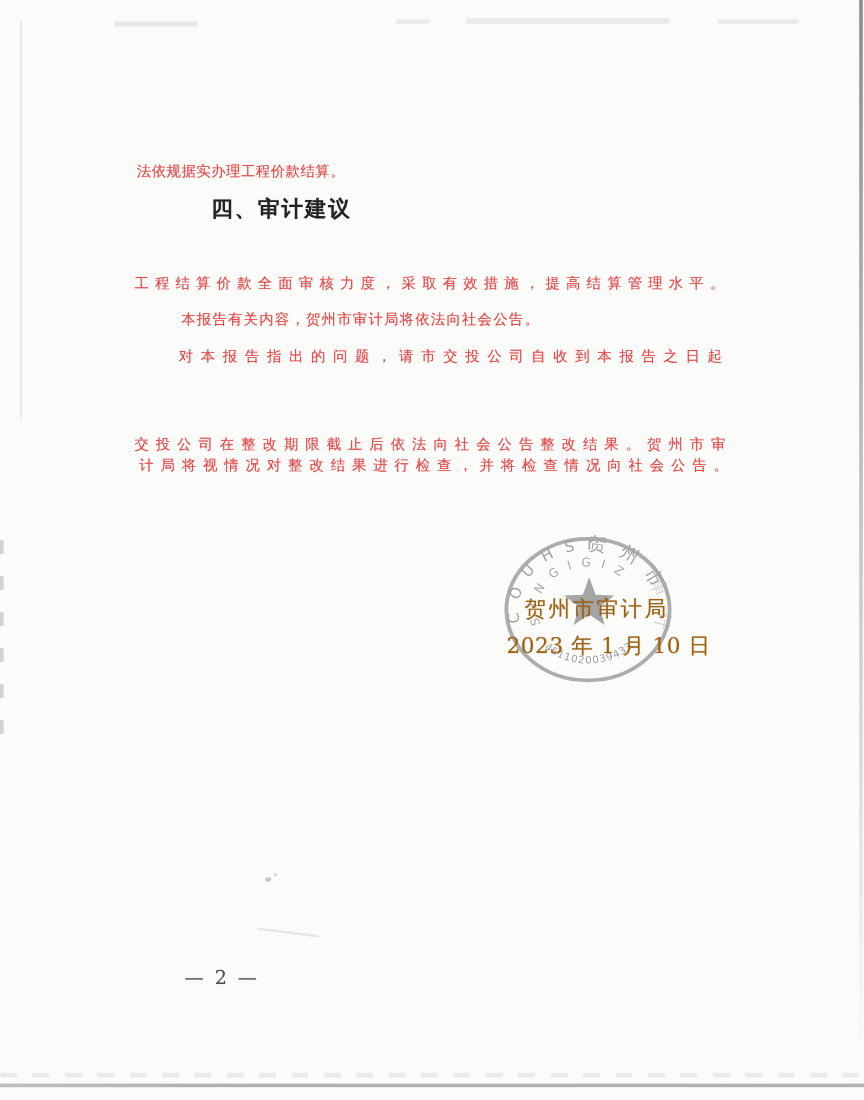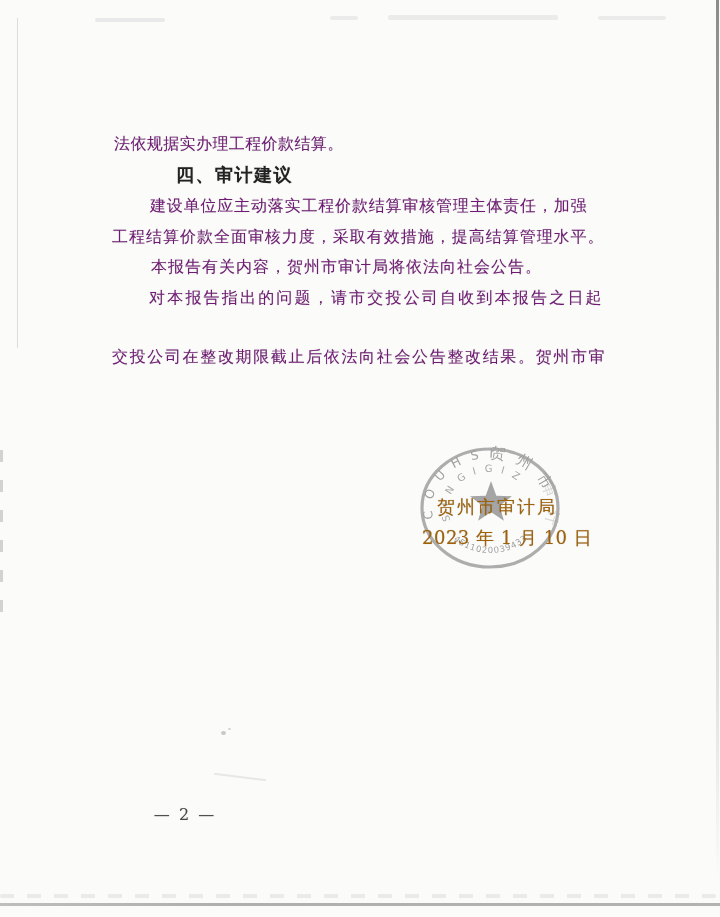--- a/index.html
+++ b/index.html
@@ -4,21 +4,21 @@
 <style>
   html,body{margin:0;padding:0;}
   body{
     width:720px;height:917px;position:relative;overflow:hidden;
     background:#fbfbfa;
     font-family:"DejaVu Serif", serif;
   }
   .page{position:absolute;inset:0;}
   .bodyline{
     position:absolute;
-    font-size:16px;line-height:21px;color:#701a75;
+    font-size:12px;line-height:21px;color:#ef4444;
     letter-spacing:0.4px;white-space:nowrap;
     text-shadow:0 0 1px rgba(70,70,70,.35);
   }
   .justify{
     white-space:normal;
     text-align:justify;text-align-last:justify;
   }
   .heading{
     font-family:"DejaVu Sans", sans-serif;
     font-weight:700;color:#222;font-size:18px;letter-spacing:1.5px;margin-left:25px;
@@ -56,25 +56,25 @@
   <div class="artifact" style="left:95px;top:18px;width:70px;height:4px;background:rgba(200,200,200,.35);border-radius:2px;"></div>
   <div class="artifact" style="left:330px;top:16px;width:28px;height:4px;background:rgba(205,205,205,.35);border-radius:2px;"></div>
   <div class="artifact" style="left:388px;top:15px;width:170px;height:5px;background:rgba(200,200,200,.3);border-radius:2px;"></div>
   <div class="artifact" style="left:598px;top:16px;width:68px;height:4px;background:rgba(205,205,205,.35);border-radius:2px;"></div>
   <div class="artifact" style="left:221px;top:731px;width:5px;height:4px;background:#9f9f9f;border-radius:50%;opacity:.55;"></div>
   <div class="artifact" style="left:228px;top:728px;width:3px;height:2px;background:#ababab;border-radius:50%;opacity:.5;"></div>
   <div class="artifact" style="left:214px;top:776px;width:52px;height:2px;background:rgba(195,195,195,.35);transform:rotate(7deg);"></div>
 
   <div class="bodyline" style="left:114px;top:133px;">法依规据实办理工程价款结算。</div>
   <div class="bodyline heading" style="left:151px;top:164px;">四、审计建议</div>
-  <div class="bodyline justify" style="left:150px;top:195px;width:437px;">建设单位应主动落实工程价款结算审核管理主体责任，加强</div>
   <div class="bodyline" style="left:151px;top:256px;letter-spacing:1px;">本报告有关内容，贺州市审计局将依法向社会公告。</div>
   <div class="bodyline justify" style="left:112px;top:226px;width:492px;">工程结算价款全面审核力度，采取有效措施，提高结算管理水平。</div>
   <div class="bodyline justify" style="left:149px;top:287px;width:453px;">对本报告指出的问题，请市交投公司自收到本报告之日起</div>
-  <div class="bodyline justify" style="left:112px;top:348px;width:493px;font-family:Liberation Mono, monospace;">交投公司在整改期限截止后依法向社会公告整改结果。贺州市审</div>
+  <div class="bodyline justify" style="left:112px;top:360px;width:493px;">交投公司在整改期限截止后依法向社会公告整改结果。贺州市审</div>
+  <div class="bodyline justify" style="left:116px;top:378px;width:491px;">计局将视情况对整改结果进行检查，并将检查情况向社会公告。</div>
 
   <svg class="seal" viewBox="0 0 162 142">
     <defs>
       <path id="outerArc" d="M 29.8 95 A 58 50 0 1 1 130.2 95" fill="none"></path>
       <path id="innerArc" d="M 43.6 88 A 42 36 0 1 1 116.4 88" fill="none"></path>
       <path id="numArc" d="M 40.2 98.9 A 52 45 0 0 0 119.8 98.9" fill="none"></path>
     </defs>
     <ellipse cx="80" cy="70" rx="68" ry="59" fill="none" stroke="#a8a8a8" stroke-width="3.2"></ellipse>
     <polygon points="81,43 86.3,57.7 101.9,58.2 89.6,67.8 93.9,82.8 81,74 68.1,82.8 72.4,67.8 60.1,58.2 75.7,57.7" fill="#8e8e8e" opacity=".85"></polygon>
     <text font-size="12.5" fill="#9a9a9a" letter-spacing="3">

